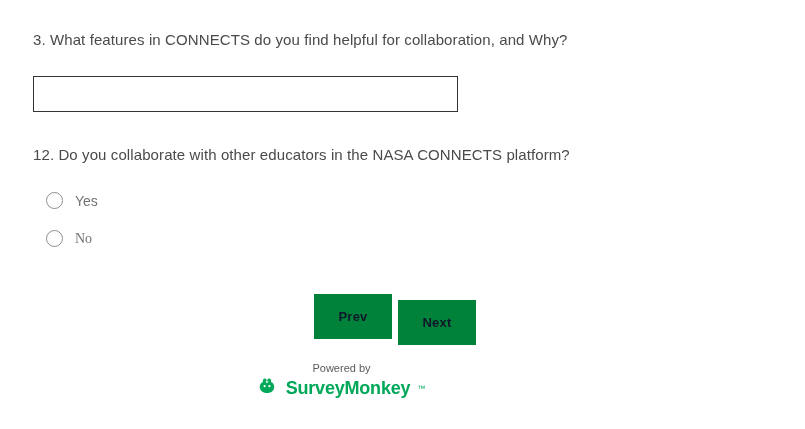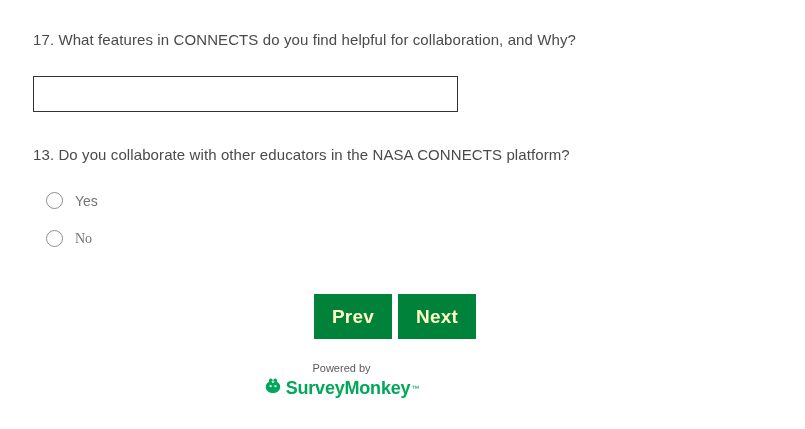--- a/index.html
+++ b/index.html
@@ -75,45 +75,46 @@
     position: absolute;
     left: 314px;
     top: 294px;
     display: flex;
   }
   .nav-btn {
     width: 78px;
     height: 45px;
     background: #00823b;
     border: none;
-    color: #fef9c3;
+    color: #0f172a;
     font-family: "Liberation Sans", sans-serif;
-    font-size: 19px;
+    font-size: 13px;
     font-weight: bold;
     cursor: pointer;
     letter-spacing: 0.2px;
   }
-  .nav-btn + .nav-btn { margin-left: 6px; }
+  .nav-btn + .nav-btn { margin-left: 6px; margin-top: 6px; }
 
   .footer {
     position: absolute;
     left: 0;
     top: 362px;
     width: 683px;
     text-align: center;
   }
   .powered-by {
     font-size: 11px;
     color: #5a5a5a;
     margin-bottom: 3px;
   }
   .sm-logo {
     display: flex;
     align-items: center;
     justify-content: center;
+    gap: 6px;
     margin-bottom: 5px;
   }
   .sm-mark { display: block; }
   .sm-word {
     font-size: 18px;
     font-weight: bold;
     color: #00a859;
     letter-spacing: -0.2px;
   }
   .sm-tm {
@@ -129,25 +130,25 @@
   .tagline a {
     color: #5a5a5a;
     text-decoration: underline;
   }
 </style>
 </head>
 <body>
 
 <div class="page">
 
-  <div class="question" id="q11">17. What features in CONNECTS do you find helpful for collaboration, and Why?</div>
+  <div class="question" id="q11">3. What features in CONNECTS do you find helpful for collaboration, and Why?</div>
 
   <input class="text-input" type="text" placeholder="" style="">
 
-  <div class="question" id="q12">13. Do you collaborate with other educators in the NASA CONNECTS platform?</div>
+  <div class="question" id="q12">12. Do you collaborate with other educators in the NASA CONNECTS platform?</div>
 
   <div class="choice" id="choice-yes">
     <span class="radio"></span>
     <span class="choice-label">Yes</span>
   </div>
 
   <div class="choice" id="choice-no">
     <span class="radio"></span>
     <span class="choice-label">No</span>
   </div>

